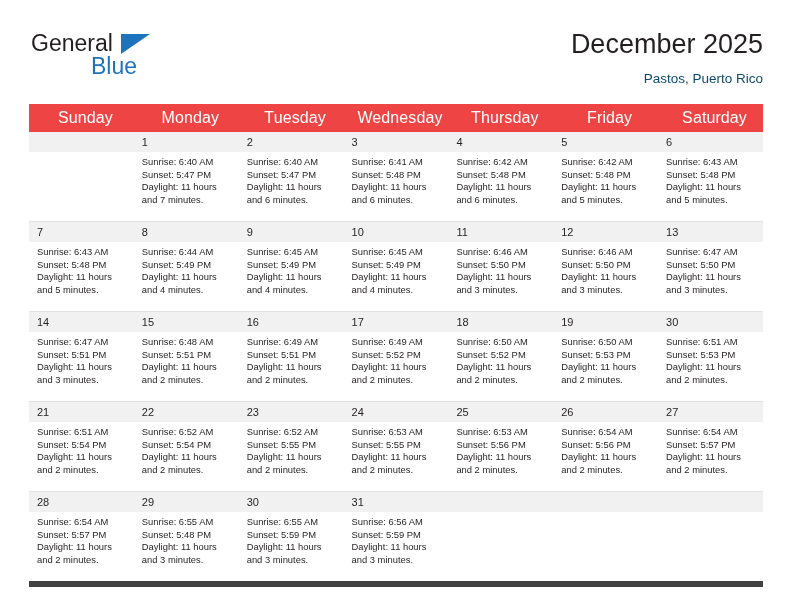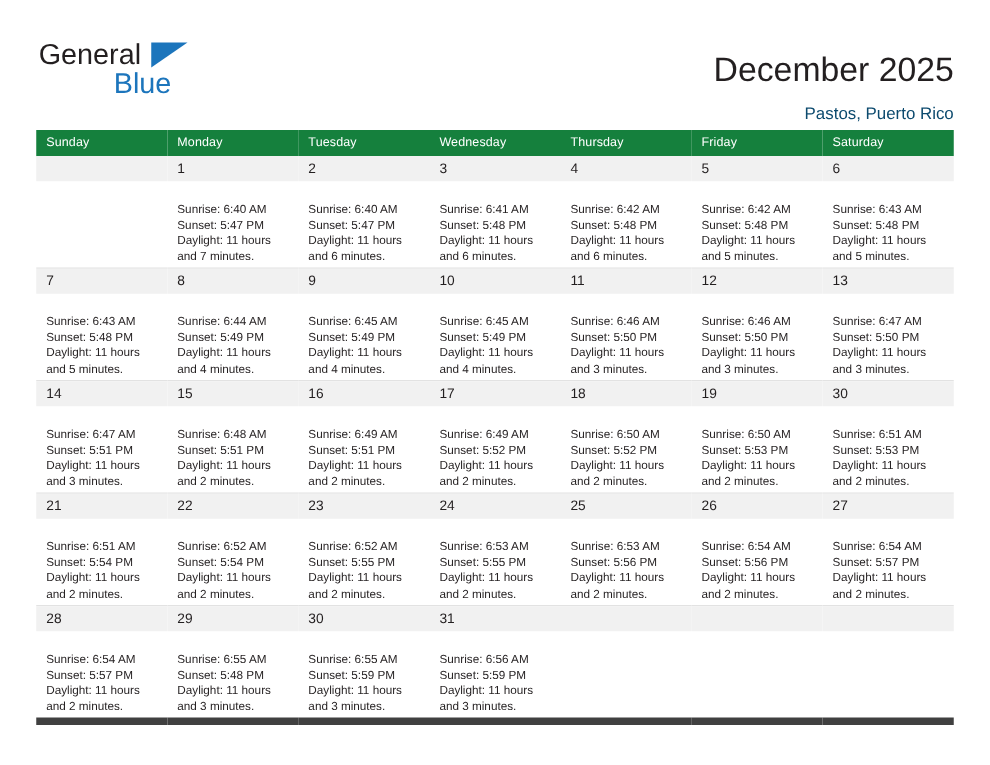--- a/index.html
+++ b/index.html
@@ -62,21 +62,21 @@
     top: 25px;
     font-size: 23px;
     color: #1c75bc;
     font-family: "Liberation Sans", sans-serif;
     text-align: right;
   }
 
   .title-block {
     position: absolute;
     right: 0;
-    top: 12px;
+    top: 0;
     text-align: right;
   }
   .cal-title {
     font-size: 27px;
     color: #231f20;
     line-height: 32px;
     white-space: nowrap;
     font-weight: normal;
     margin: 0;
   }
@@ -92,25 +92,25 @@
   .calendar {
     position: absolute;
     left: 29px;
     top: 104px;
     width: 734px;
     border-collapse: collapse;
     table-layout: fixed;
   }
 
   .calendar th {
-    background: #15803d;
+    background: #ef4444;
     color: #ffffff;
-    font-size: 10px;
+    font-size: 16px;
     font-weight: normal;
-    text-align: left;
+    text-align: center;
     padding: 5px 0 5px 8px;
     height: 11px;
     border: none;
     letter-spacing: 0.1px;
   }
 
   .calendar td {
     vertical-align: top;
     padding: 0;
     width: 104.85px;
@@ -139,21 +139,21 @@
     height: 14px;
     line-height: 14px;
     box-sizing: content-box;
   }
   .cell.empty .daynum {
     background: #f1f1f1;
     color: transparent;
   }
 
   .info {
-    padding: 16px 4px 0 8px;
+    padding: 4px 4px 0 8px;
     font-size: 9.4px;
     line-height: 12.6px;
     color: #231f20;
   }
   .info div {
     white-space: nowrap;
   }
 </style>
 </head>
 <body>

